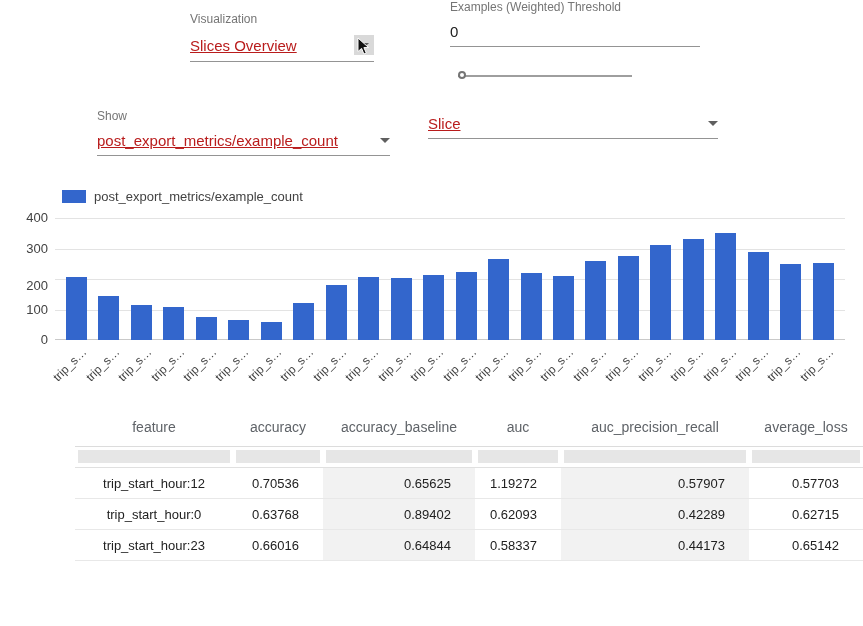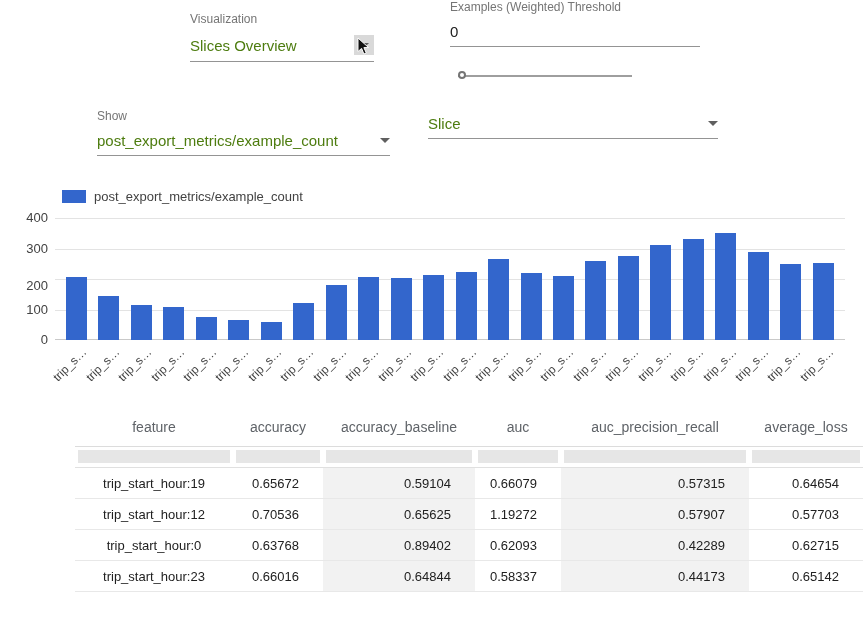--- a/index.html
+++ b/index.html
@@ -4,21 +4,21 @@
 <style>
   * { box-sizing: border-box; margin: 0; padding: 0; }
   body { font-family: "Liberation Sans", sans-serif; background: #fff; }
   .screen { position: relative; width: 863px; height: 626px; background: #fff; overflow: hidden; }
 
   
   .field { position: absolute; }
   .field-label { font-size: 12px; color: #757575; margin-bottom: 3px; }
   .dd { display: flex; align-items: center; justify-content: space-between;
         border-bottom: 1px solid #949494; padding: 6px 0 6px 0; cursor: pointer; }
-  .dd-text { font-size: 15px; color: #4d7c0f; white-space: nowrap; }
+  .dd-text { font-size: 15px; color: #b91c1c; white-space: nowrap; text-decoration: underline; }
   .caret { width: 0; height: 0; border-left: 5px solid transparent;
            border-right: 5px solid transparent; border-top: 5px solid #5f5f5f; }
   .arrow-box { width: 20px; height: 20px; background: #d9d9d9;
                display: flex; align-items: center; justify-content: center; }
   .text-input { border-bottom: 1px solid #949494; padding: 6px 0 6px; font-size: 15px; color: #212121; }
 
   .f-viz { left: 190px; top: 12px; width: 184px; }
   .f-threshold { left: 450px; top: 0; width: 250px; }
   .f-show { left: 97px; top: 109px; width: 293px; }
   .f-sort { left: 428px; top: 109px; width: 290px; }
@@ -317,28 +317,20 @@
           <td>
             <div class="filter-box"></div>
           </td>
           <td>
             <div class="filter-box"></div>
           </td>
         </tr>
     </thead>
     <tbody id="table-body">
         <tr>
-          <td class="feature">trip_start_hour:19</td>
-          <td>0.65672</td>
-          <td class="shade">0.59104</td>
-          <td>0.66079</td>
-          <td class="shade">0.57315</td>
-          <td>0.64654</td>
-        </tr>
-        <tr>
           <td class="feature">trip_start_hour:12</td>
           <td>0.70536</td>
           <td class="shade">0.65625</td>
           <td>1.19272</td>
           <td class="shade">0.57907</td>
           <td>0.57703</td>
         </tr>
         <tr>
           <td class="feature">trip_start_hour:0</td>
           <td>0.63768</td>

